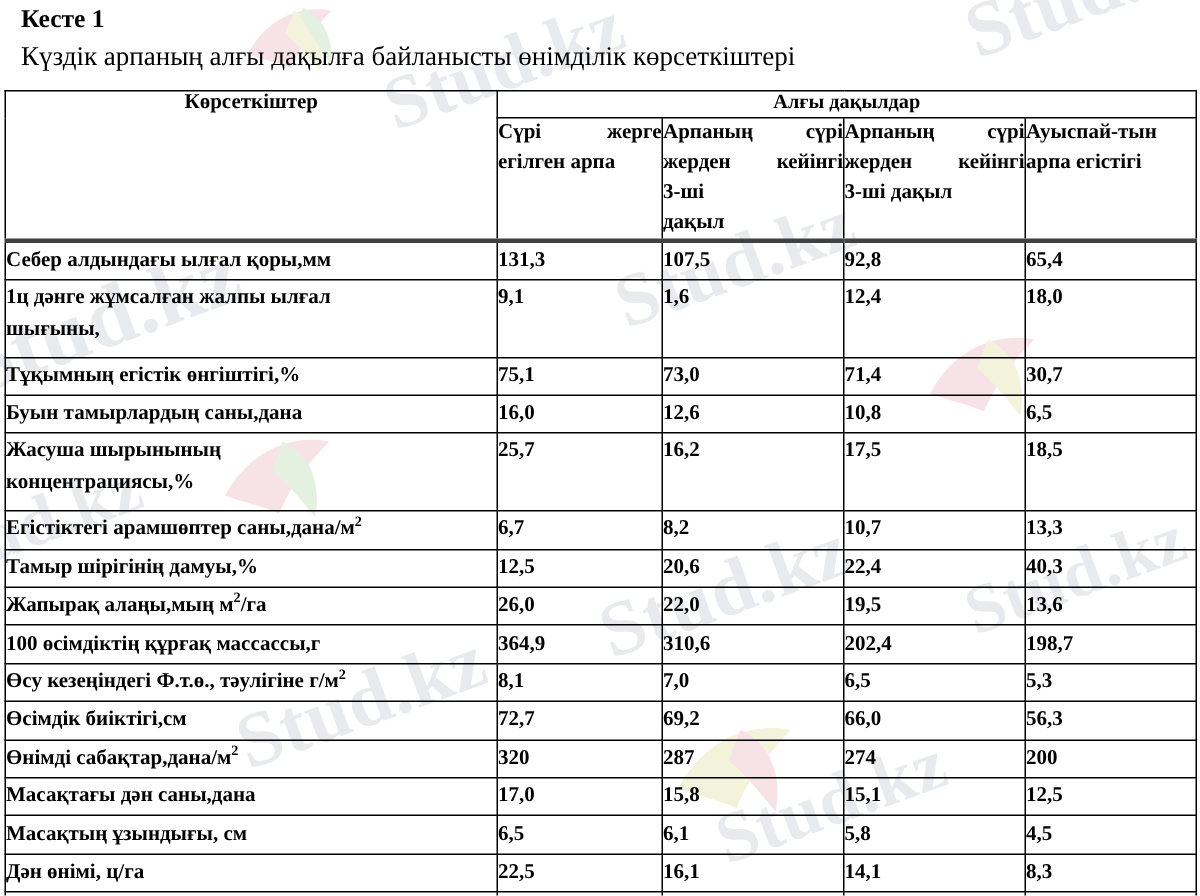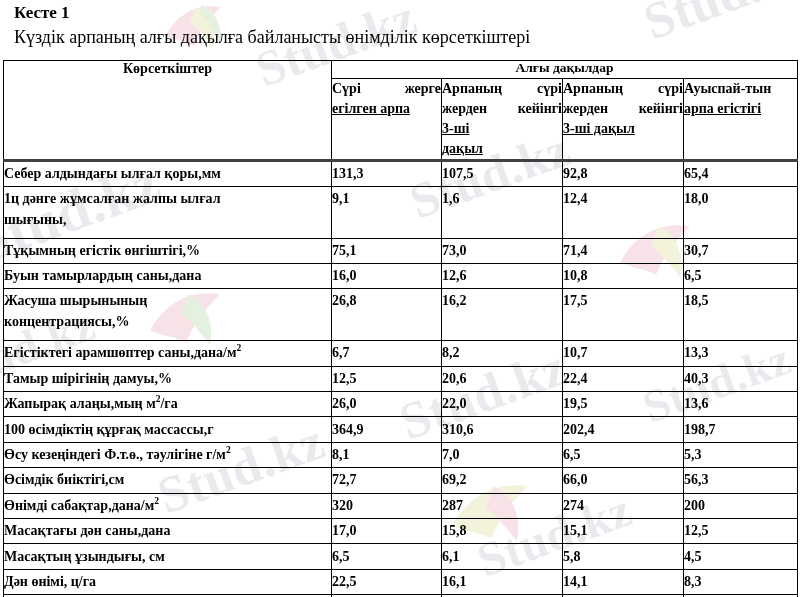--- a/index.html
+++ b/index.html
@@ -107,21 +107,20 @@
     text-align-last: justify;
     font-size: 14px;
     font-weight: 700;
     padding: 3px 5px 4px 5px;
     line-height: 1.42;
     vertical-align: top;
   }
   .hdr-col .lastline {
     text-align: right;
     text-align-last: left;
-    text-decoration: underline;
   }
 
   
   td.ind-cell {
     text-align: left;
     padding: 0 6px 0 6px;
     font-size: 14px;
     line-height: 1.0;
     border-top: none;
     border-bottom: none;
@@ -342,21 +341,21 @@
           </td>
         </tr>
         <tr>
           <td class="ind-cell">
             <div class="cellline two">
               <div class="stack">Жасуша шырынының<br>концентрациясы,%</div>
             </div>
           </td>
           <td class="val-cell">
             <div class="cellline two">
-              <div class="stack">26,8</div>
+              <div class="stack">25,7</div>
             </div>
           </td>
           <td class="val-cell">
             <div class="cellline two">
               <div class="stack">16,2</div>
             </div>
           </td>
           <td class="val-cell">
             <div class="cellline two">
               <div class="stack">17,5</div>

